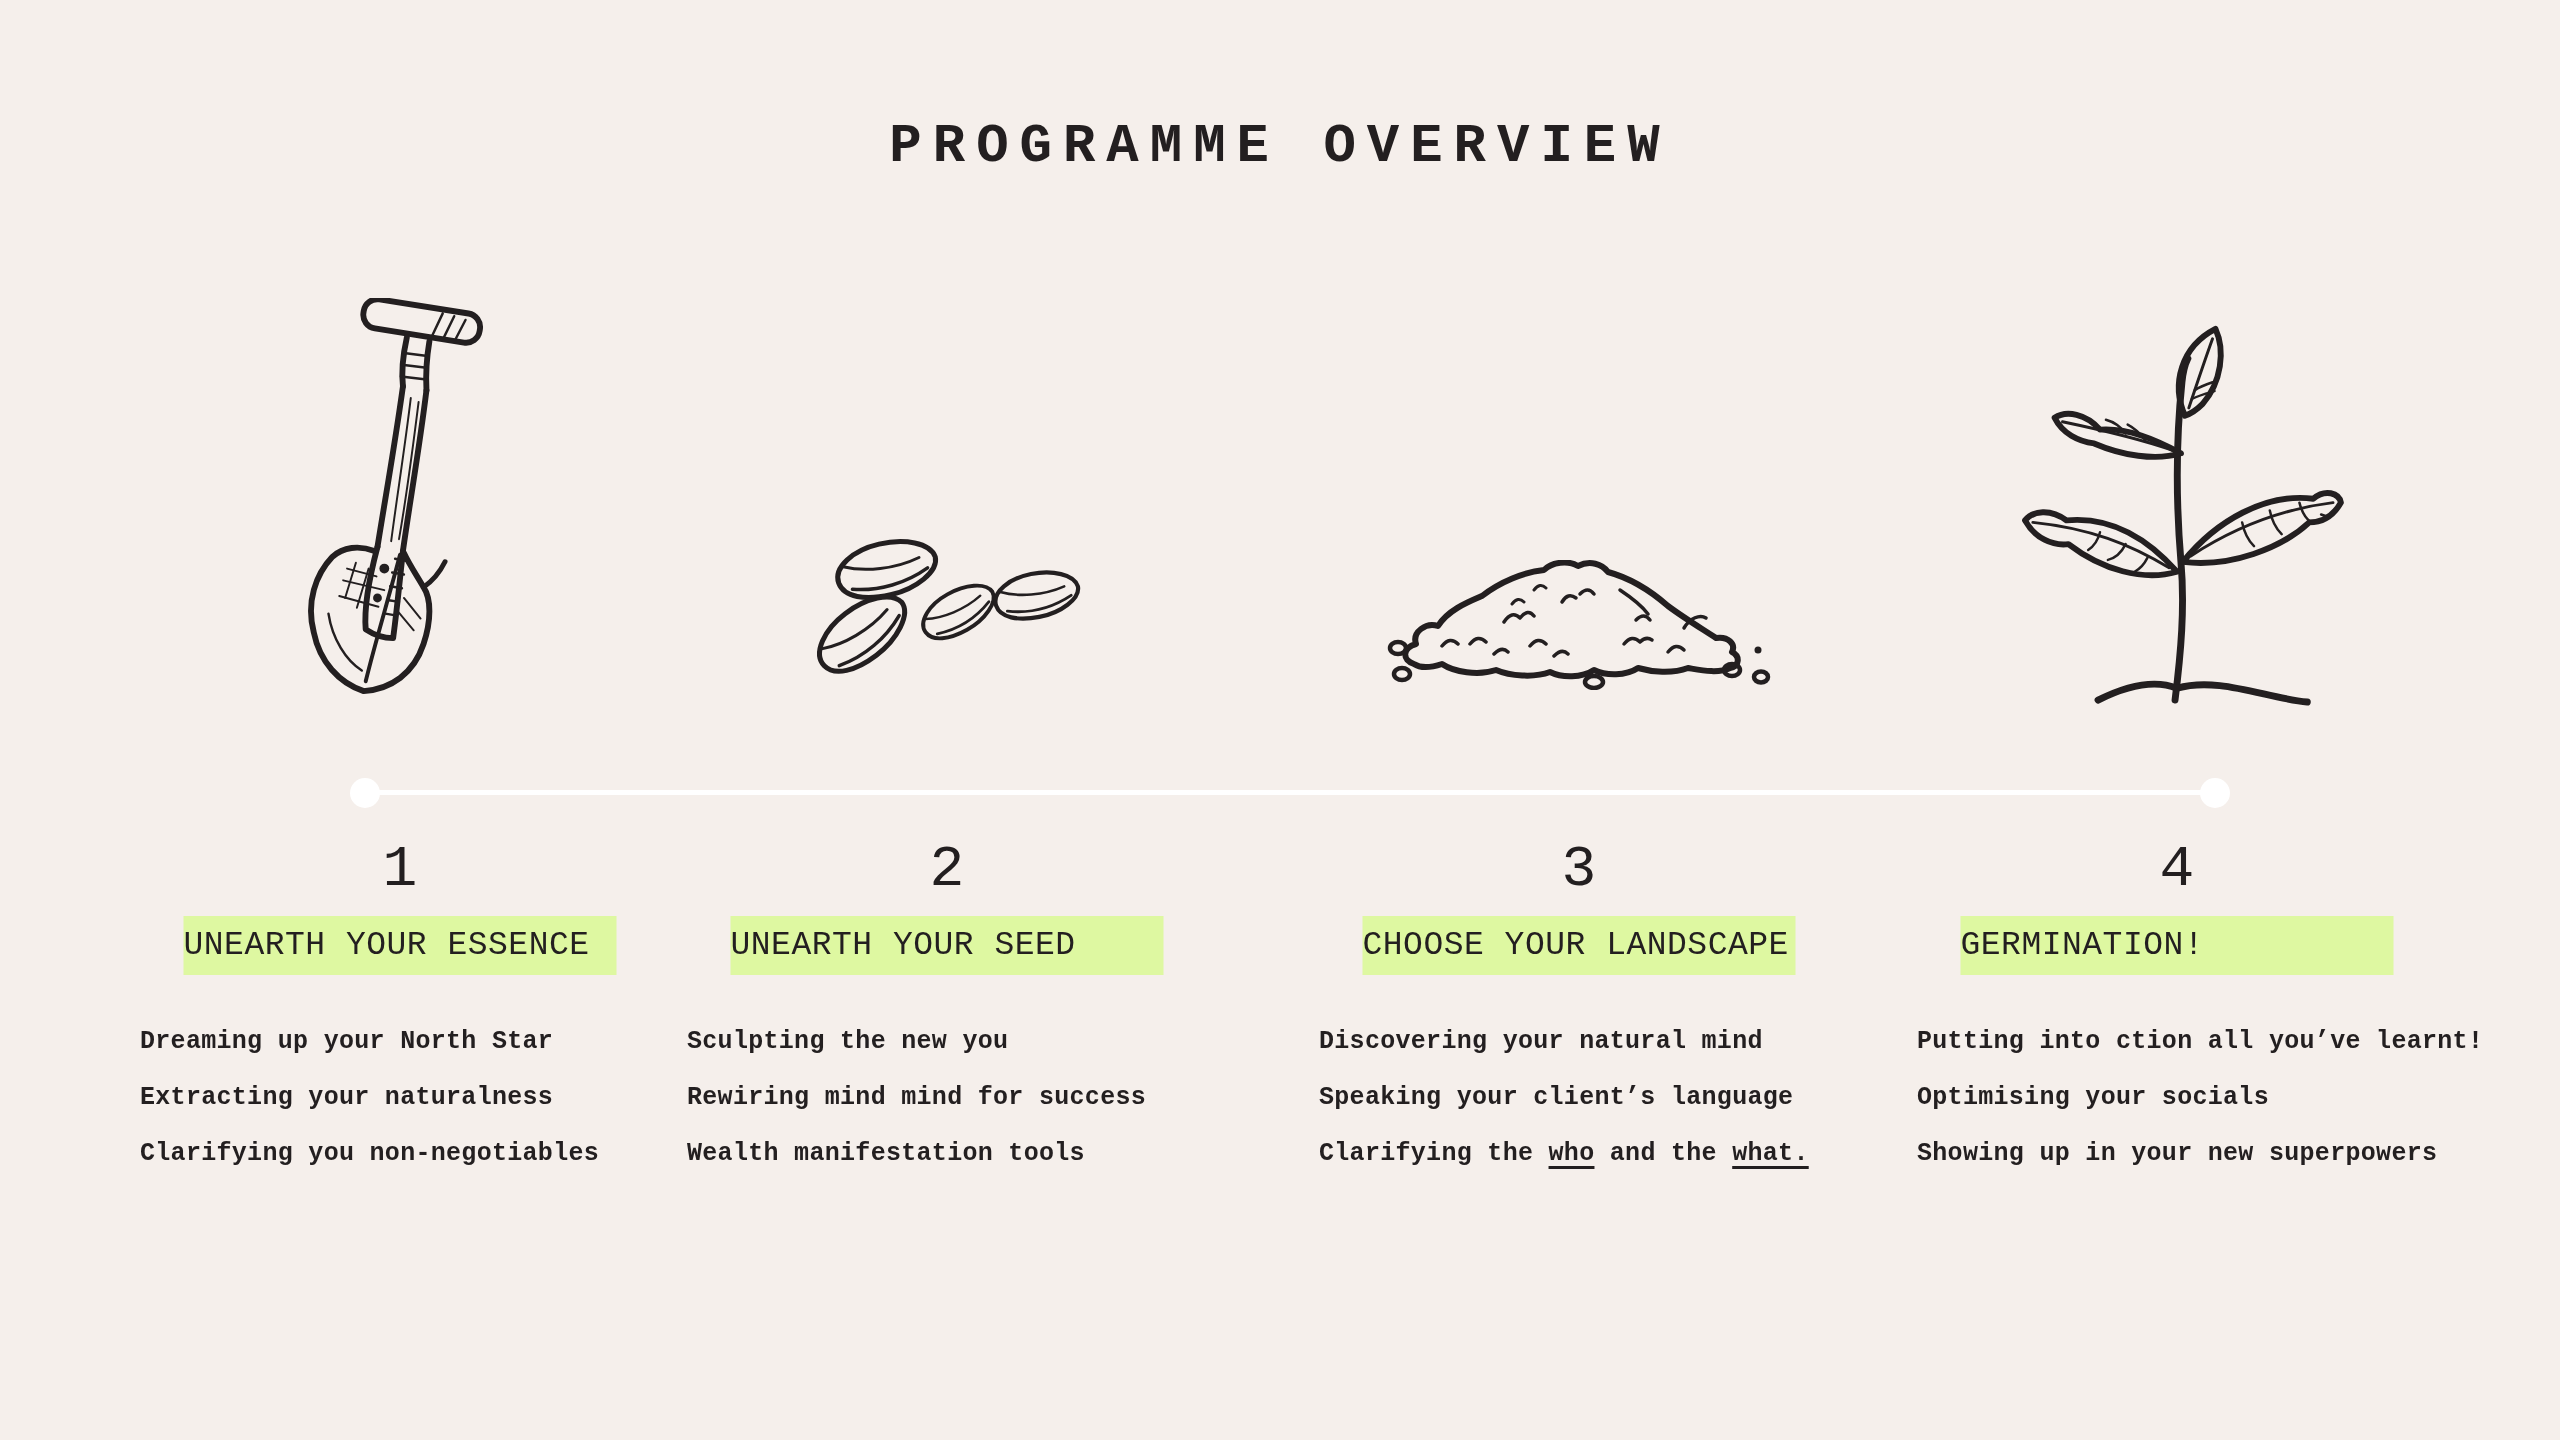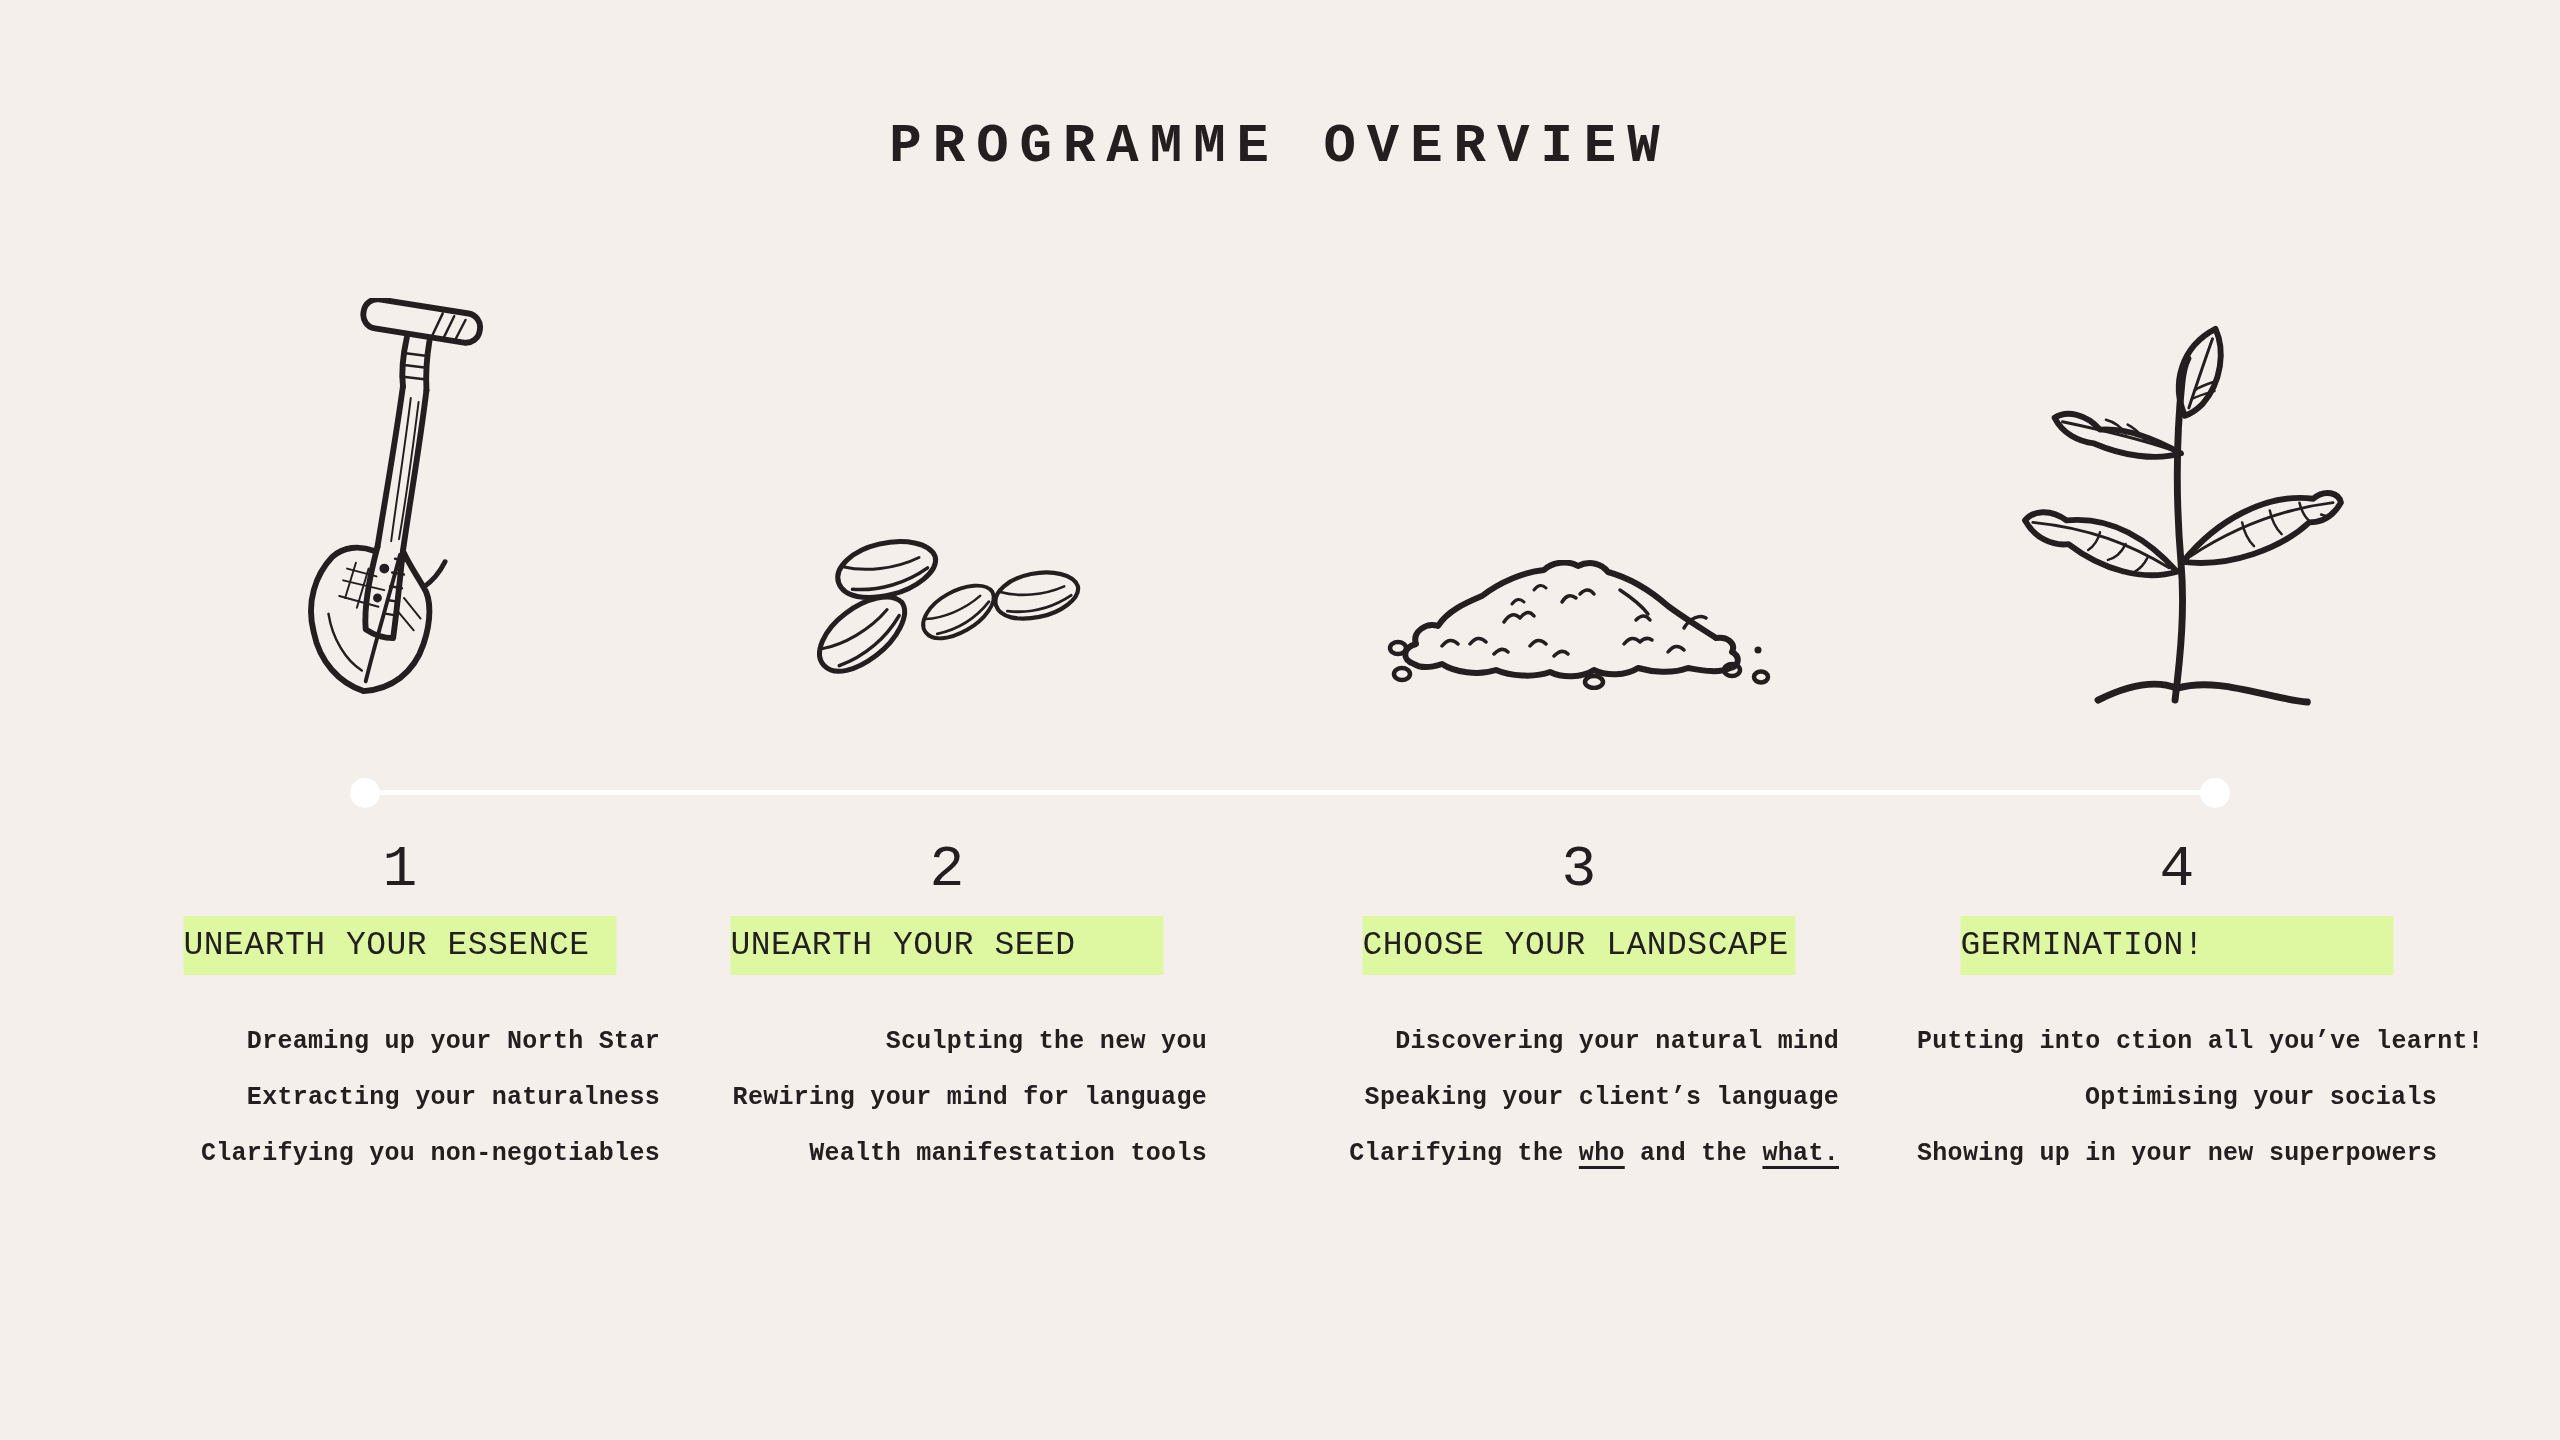--- a/index.html
+++ b/index.html
@@ -44,21 +44,21 @@
   }
   .step-title{
     position:absolute;top:916px;left:50%;transform:translateX(-50%);
     width:433px;height:59px;line-height:60px;
     background:var(--hl,#def8a1);
     text-align:left;font-size:33px;font-weight:400;letter-spacing:0.5px;
     white-space:nowrap;
   }
   .step-lines{
     position:absolute;top:1014px;left:0;width:100%;
-    text-align:right;font-size:25px;font-weight:700;letter-spacing:0.3px;
+    text-align:left;font-size:25px;font-weight:700;letter-spacing:0.3px;
     line-height:56px;
   }
   .step-lines .line{white-space:nowrap;}
   .u{text-decoration:underline;text-decoration-thickness:2.5px;text-underline-offset:6px;}
   .defs-svg{position:absolute;width:0;height:0;}
 </style>
 </head>
 <body>
 
 <div id="canvas">
@@ -168,21 +168,21 @@
       <div class="step">
       <div class="step-icon icon-seeds">
           <svg>
             <use href="#sym-seeds"></use>
           </svg>
         </div>
       <div class="step-number">2</div>
       <div class="step-title">UNEARTH YOUR SEED</div>
       <div class="step-lines">
           <div class="line"><span>Sculpting the new you</span></div>
-          <div class="line"><span>Rewiring your mind for language</span></div>
+          <div class="line"><span>Rewiring mind mind for success</span></div>
           <div class="line"><span>Wealth manifestation tools</span></div>
         </div>
     </div>
       <div class="step">
       <div class="step-icon icon-soil">
           <svg>
             <use href="#sym-soil"></use>
           </svg>
         </div>
       <div class="step-number">3</div>

